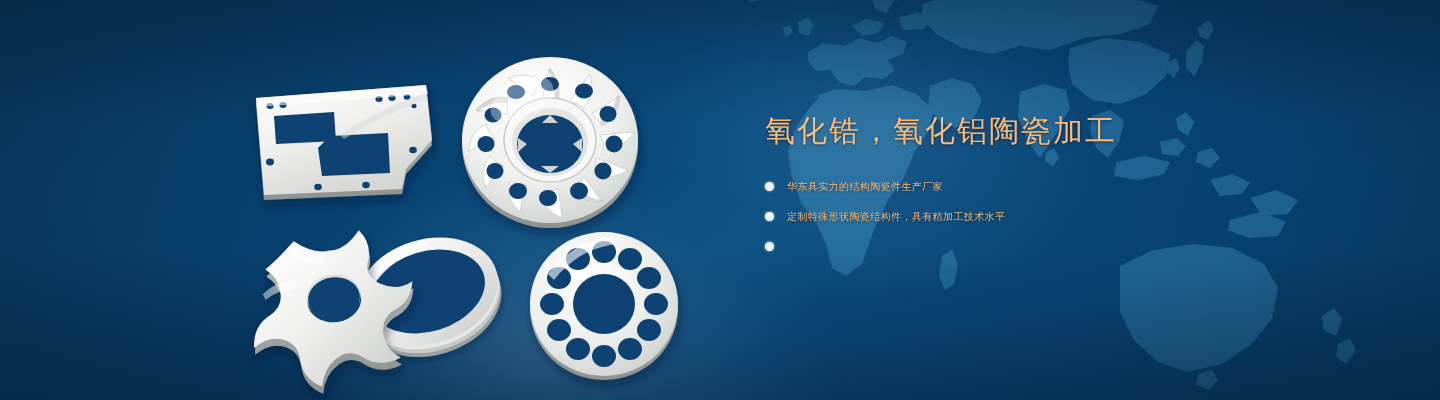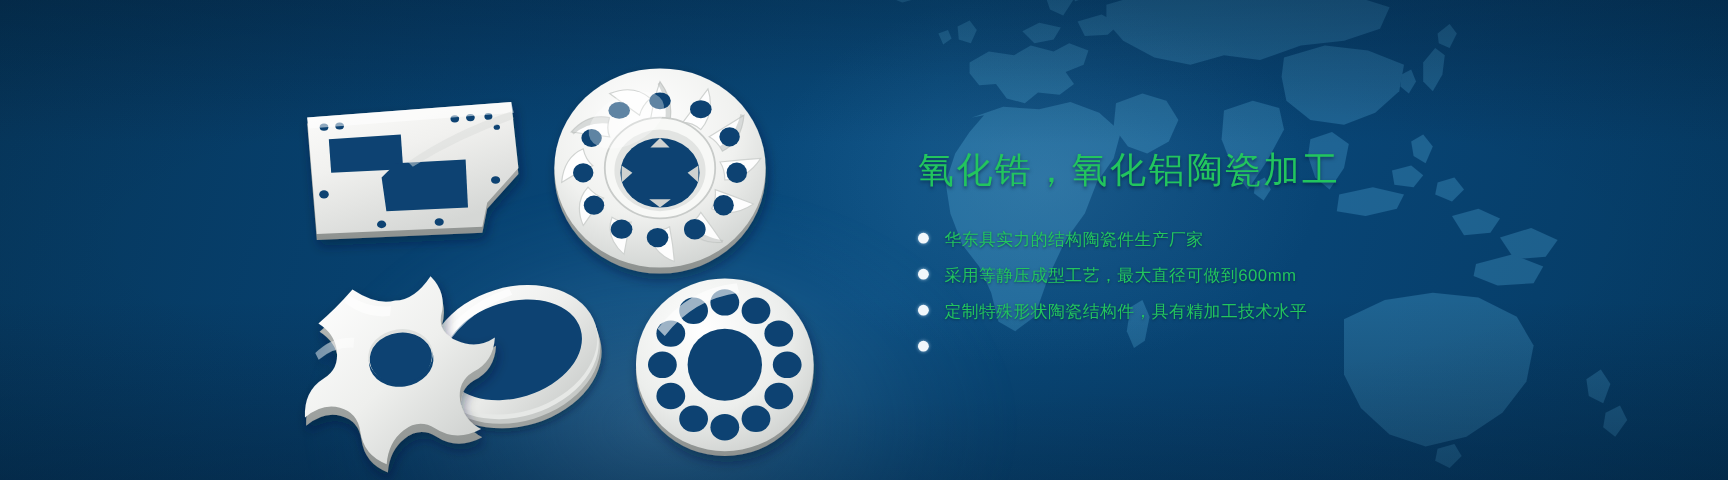--- a/index.html
+++ b/index.html
@@ -83,48 +83,47 @@
 
   
   .copy{
     position:absolute;
     left:765px; top:112px;
     width:600px;
   }
   .headline{
     font-size:30px;
     letter-spacing:2px;
-    color:#22c55e;
+    color:#fdba74;
     font-weight:400;
     line-height:1.25;
     text-shadow:0 1px 3px rgba(0,20,45,.55);
     white-space:nowrap;
-    margin-top:12px;
   }
   .bullets{
     margin-top:25px;
     list-style:none;
   }
   .bullet{
     display:flex;
     align-items:center;
     height:24px;
     margin-bottom:6px;
   }
   .dot{
     width:9px; height:9px;
     border-radius:50%;
     background:#f2f7fb;
     box-shadow:0 0 3px rgba(210,235,255,.75);
     flex:0 0 auto;
     margin-right:13px;
   }
   .bullet-text{
-    font-size:14px;
-    color:#22c55e;
+    font-size:10px;
+    color:#fdba74;
     letter-spacing:.4px;
     line-height:1;
     text-shadow:0 1px 2px rgba(0,18,40,.5);
     white-space:nowrap;
   }
 </style>
 </head>
 <body>
 
 <div class="banner">
@@ -370,24 +369,20 @@
   <div class="copy">
     <div class="headline">氧化锆，氧化铝陶瓷加工</div>
 
     <ul class="bullets">
       <li class="bullet">
         <span class="dot"></span>
         <span class="bullet-text">华东具实力的结构陶瓷件生产厂家</span>
       </li>
       <li class="bullet">
         <span class="dot"></span>
-        <span class="bullet-text">采用等静压成型工艺，最大直径可做到600mm</span>
-      </li>
-      <li class="bullet">
-        <span class="dot"></span>
         <span class="bullet-text">定制特殊形状陶瓷结构件，具有精加工技术水平</span>
       </li>
       <li class="bullet">
         <span class="dot"></span>
       </li>
     </ul>
   </div>
 
 </div>
 

